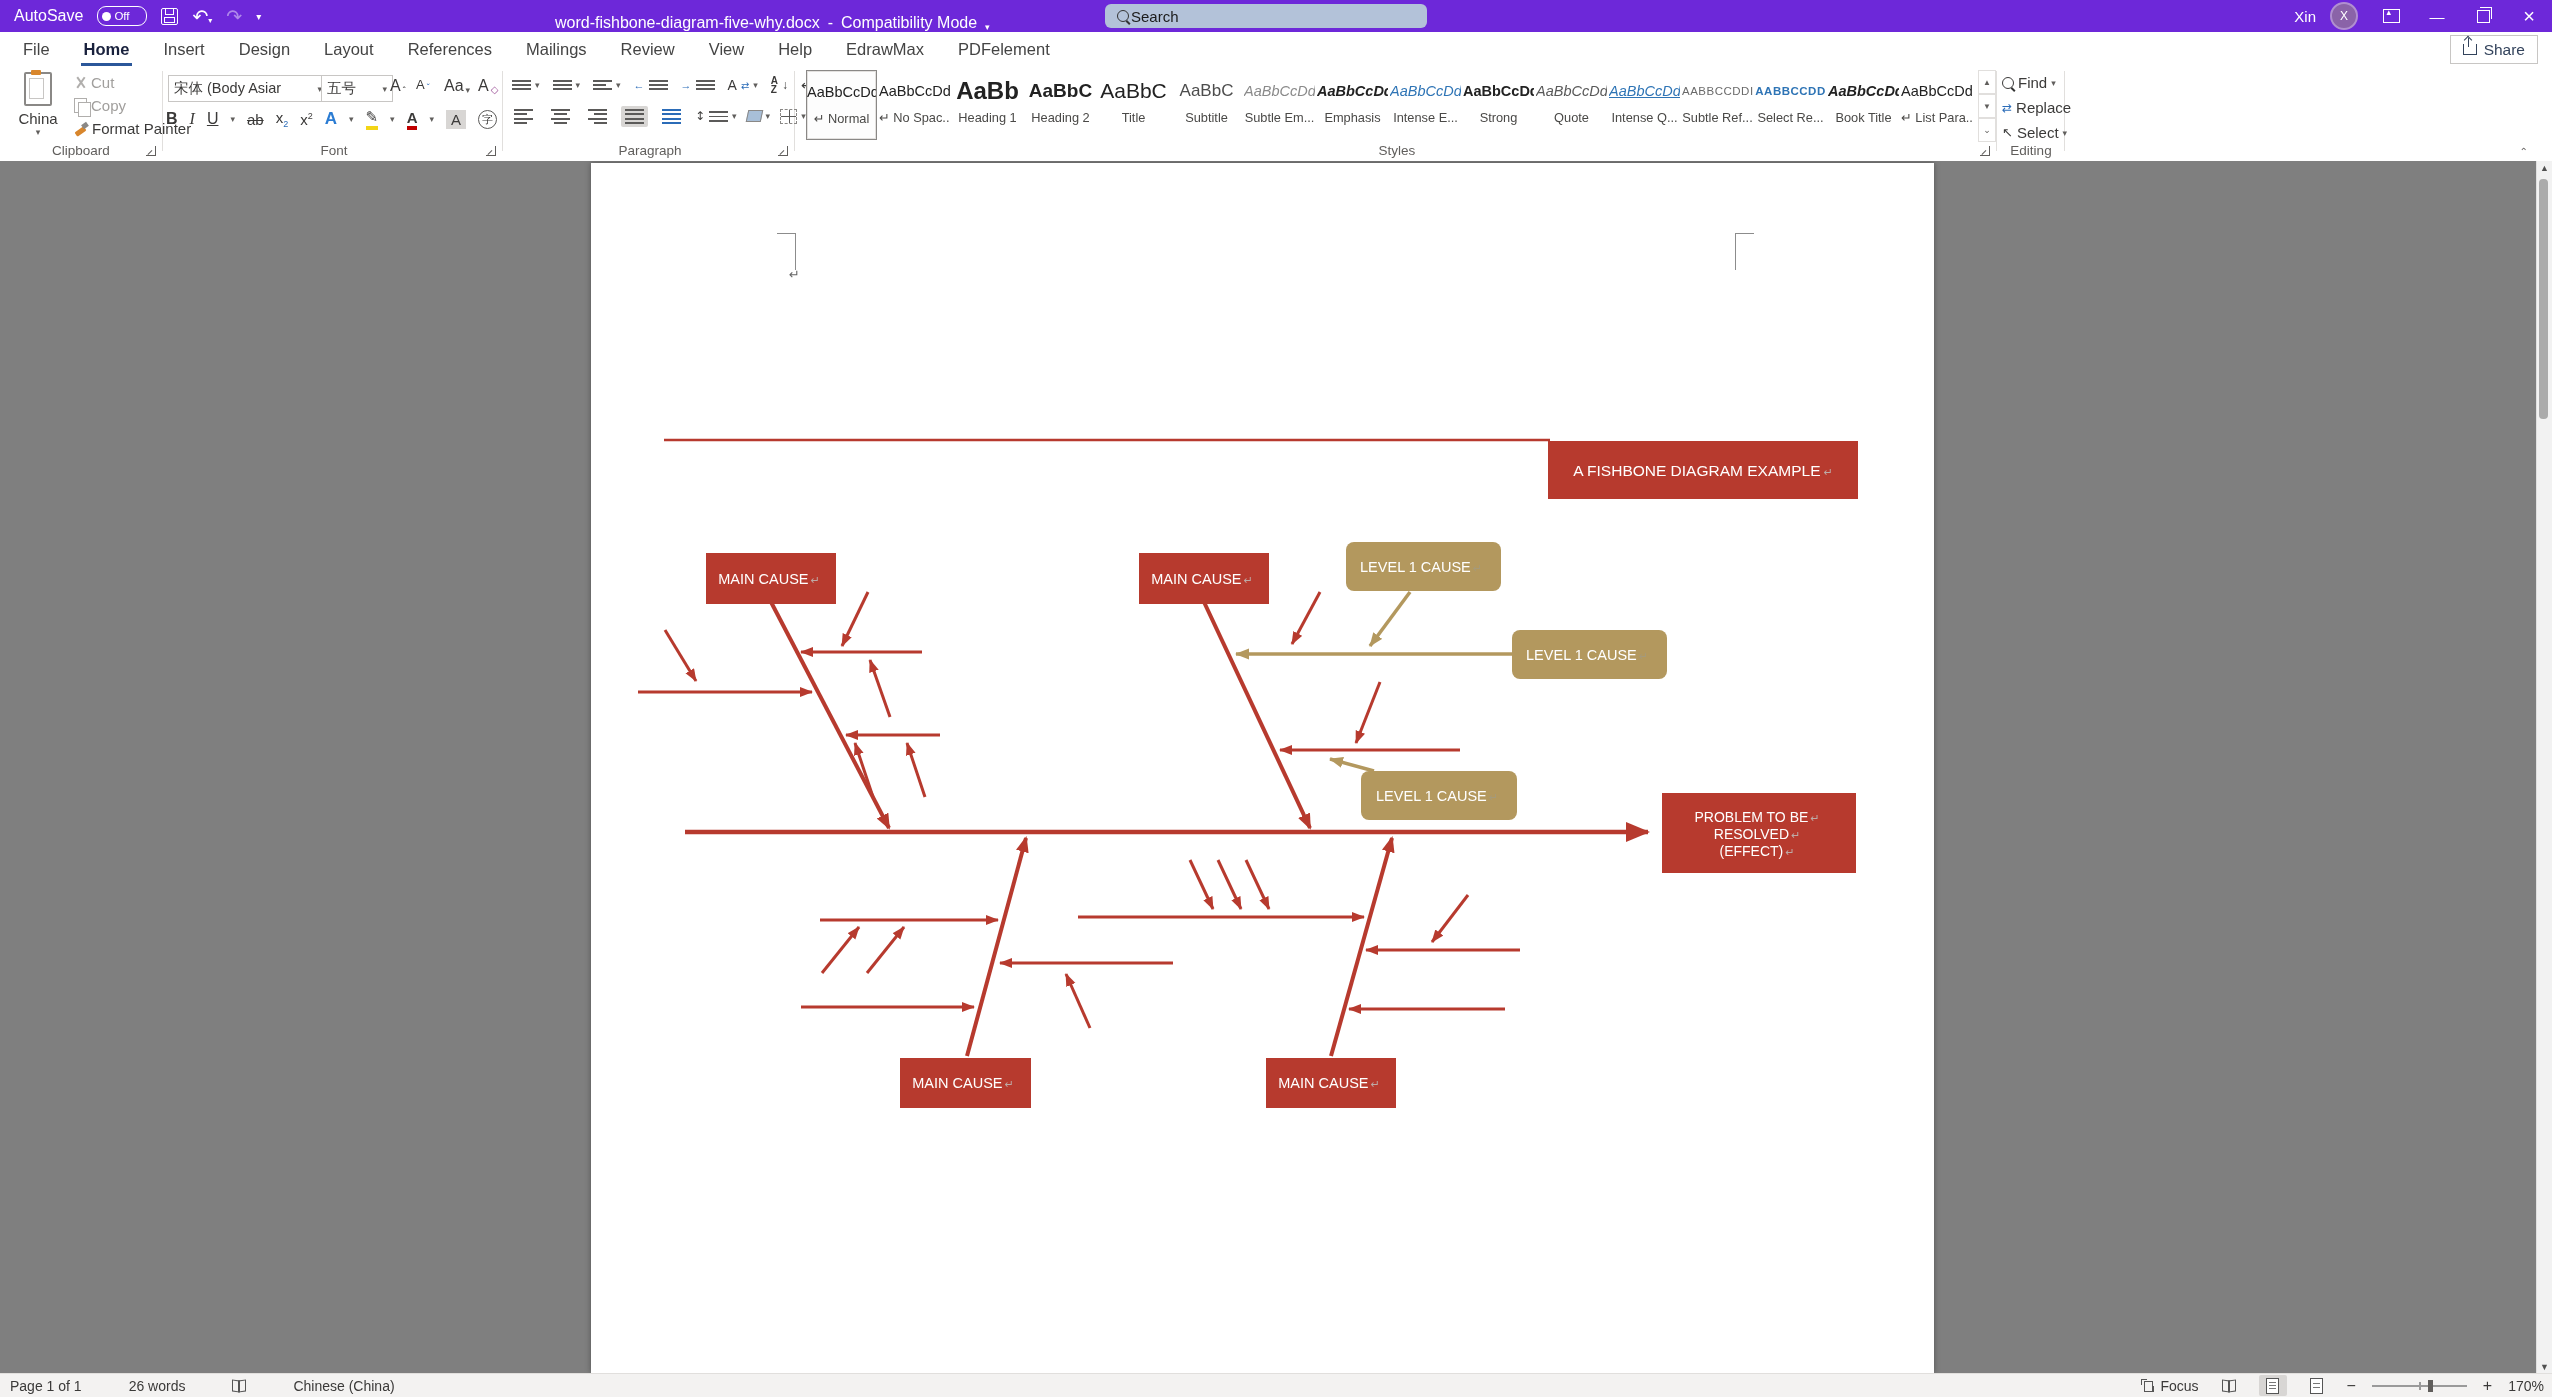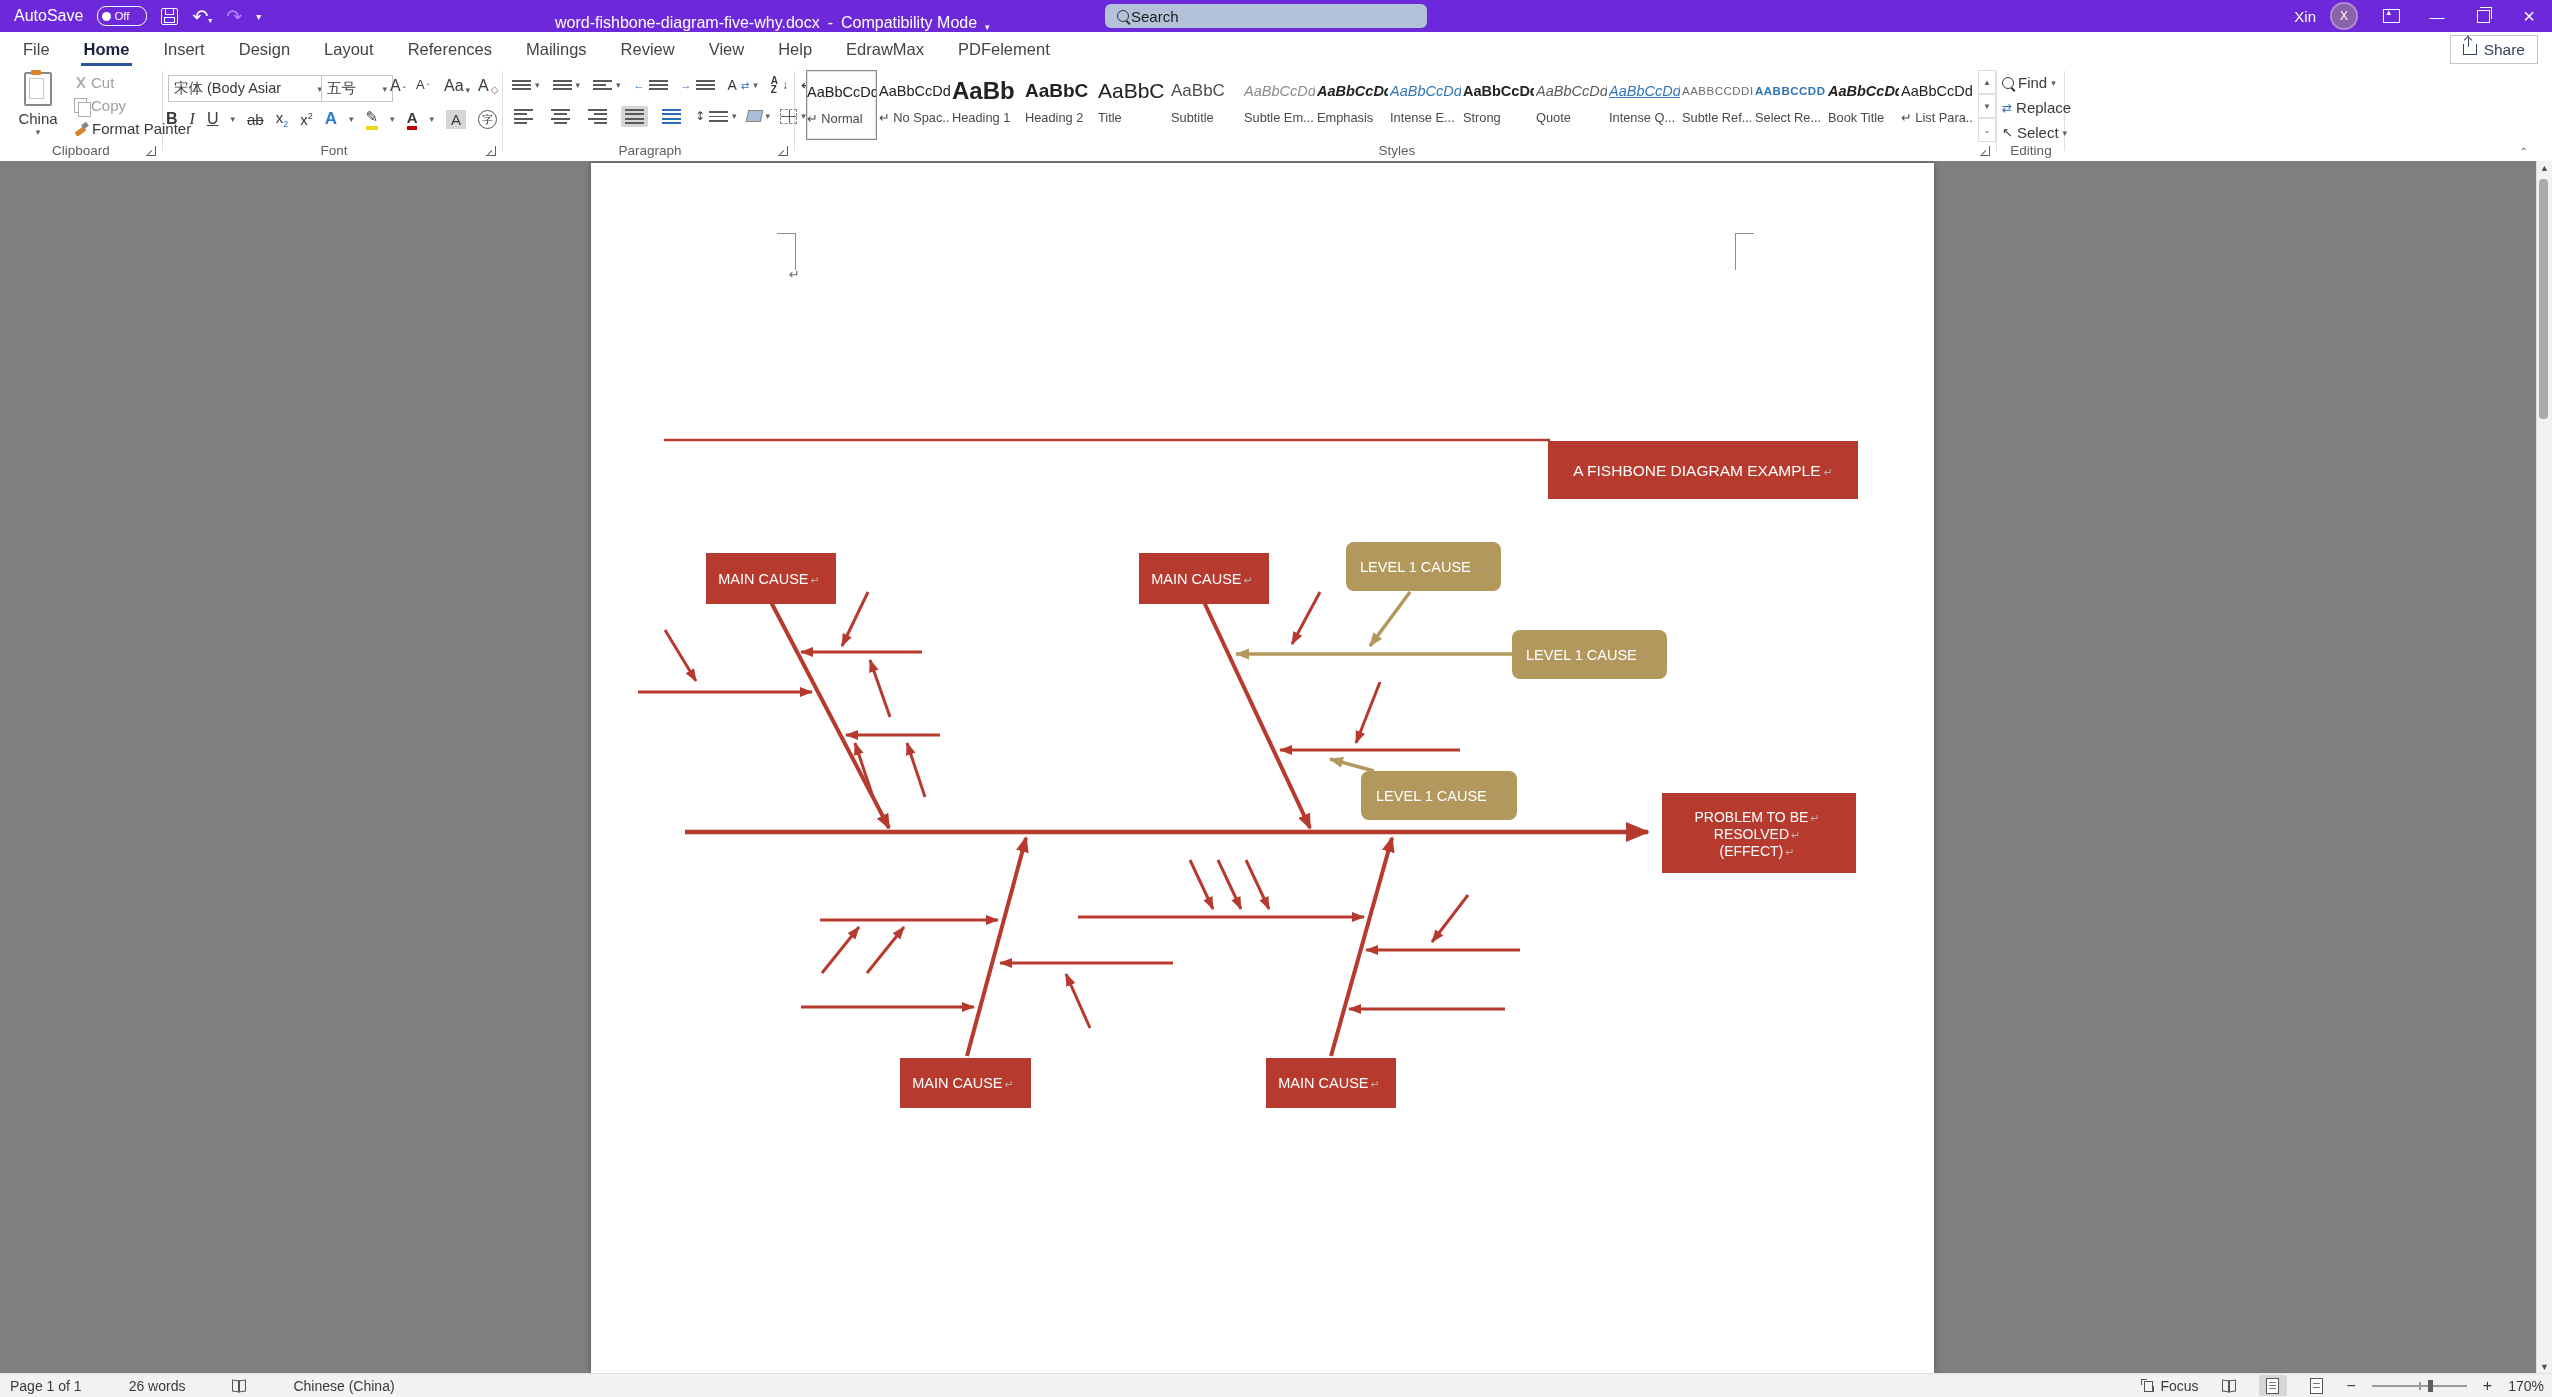--- a/index.html
+++ b/index.html
@@ -69,21 +69,21 @@
   .sup{font-size:9px;line-height:9px;}
   
   .licon{display:inline-flex;flex-direction:column;gap:2.6px;width:19px;}
   .licon i{display:block;height:1.8px;background:#5b5a59;}
   .licon .s{width:70%;}
   .licon.blue i{background:#2b6cb8;}
   .sel{background:#d8d6d4;border-radius:2px;}
   .pbtn{display:inline-flex;align-items:center;justify-content:center;padding:3px 4px;}
   
   .styles-gallery{position:absolute;left:806px;top:4px;width:1168px;height:72px;display:flex;}
-  .style-card{width:71px;margin-right:2px;height:70px;position:relative;padding-top:8px;box-sizing:border-box;}
+  .style-card{width:71px;margin-right:2px;height:70px;text-align:center;position:relative;padding-top:8px;box-sizing:border-box;}
   .style-card.selected{border:1px solid #8a8886;background:#fdfdfd;box-shadow:0 0 0 1px #e3e1df inset;}
   .style-preview{font-size:14.5px;color:#222;line-height:26px;height:26px;overflow:hidden;white-space:nowrap;}
   .style-label{font-size:12.8px;color:#4a4947;margin-top:6px;white-space:nowrap;overflow:hidden;}
   .k-h1{font-size:24px;font-weight:bold;}
   .k-h2{font-size:19px;font-weight:bold;}
   .k-title{font-size:21px;}
   .k-subtitle{font-size:17px;color:#4d4d4d;}
   .k-subtle-em{font-style:italic;color:#8a8a8a;}
   .k-emphasis{font-style:italic;font-weight:bold;}
   .k-intense-em{font-style:italic;color:#2e74b5;}

